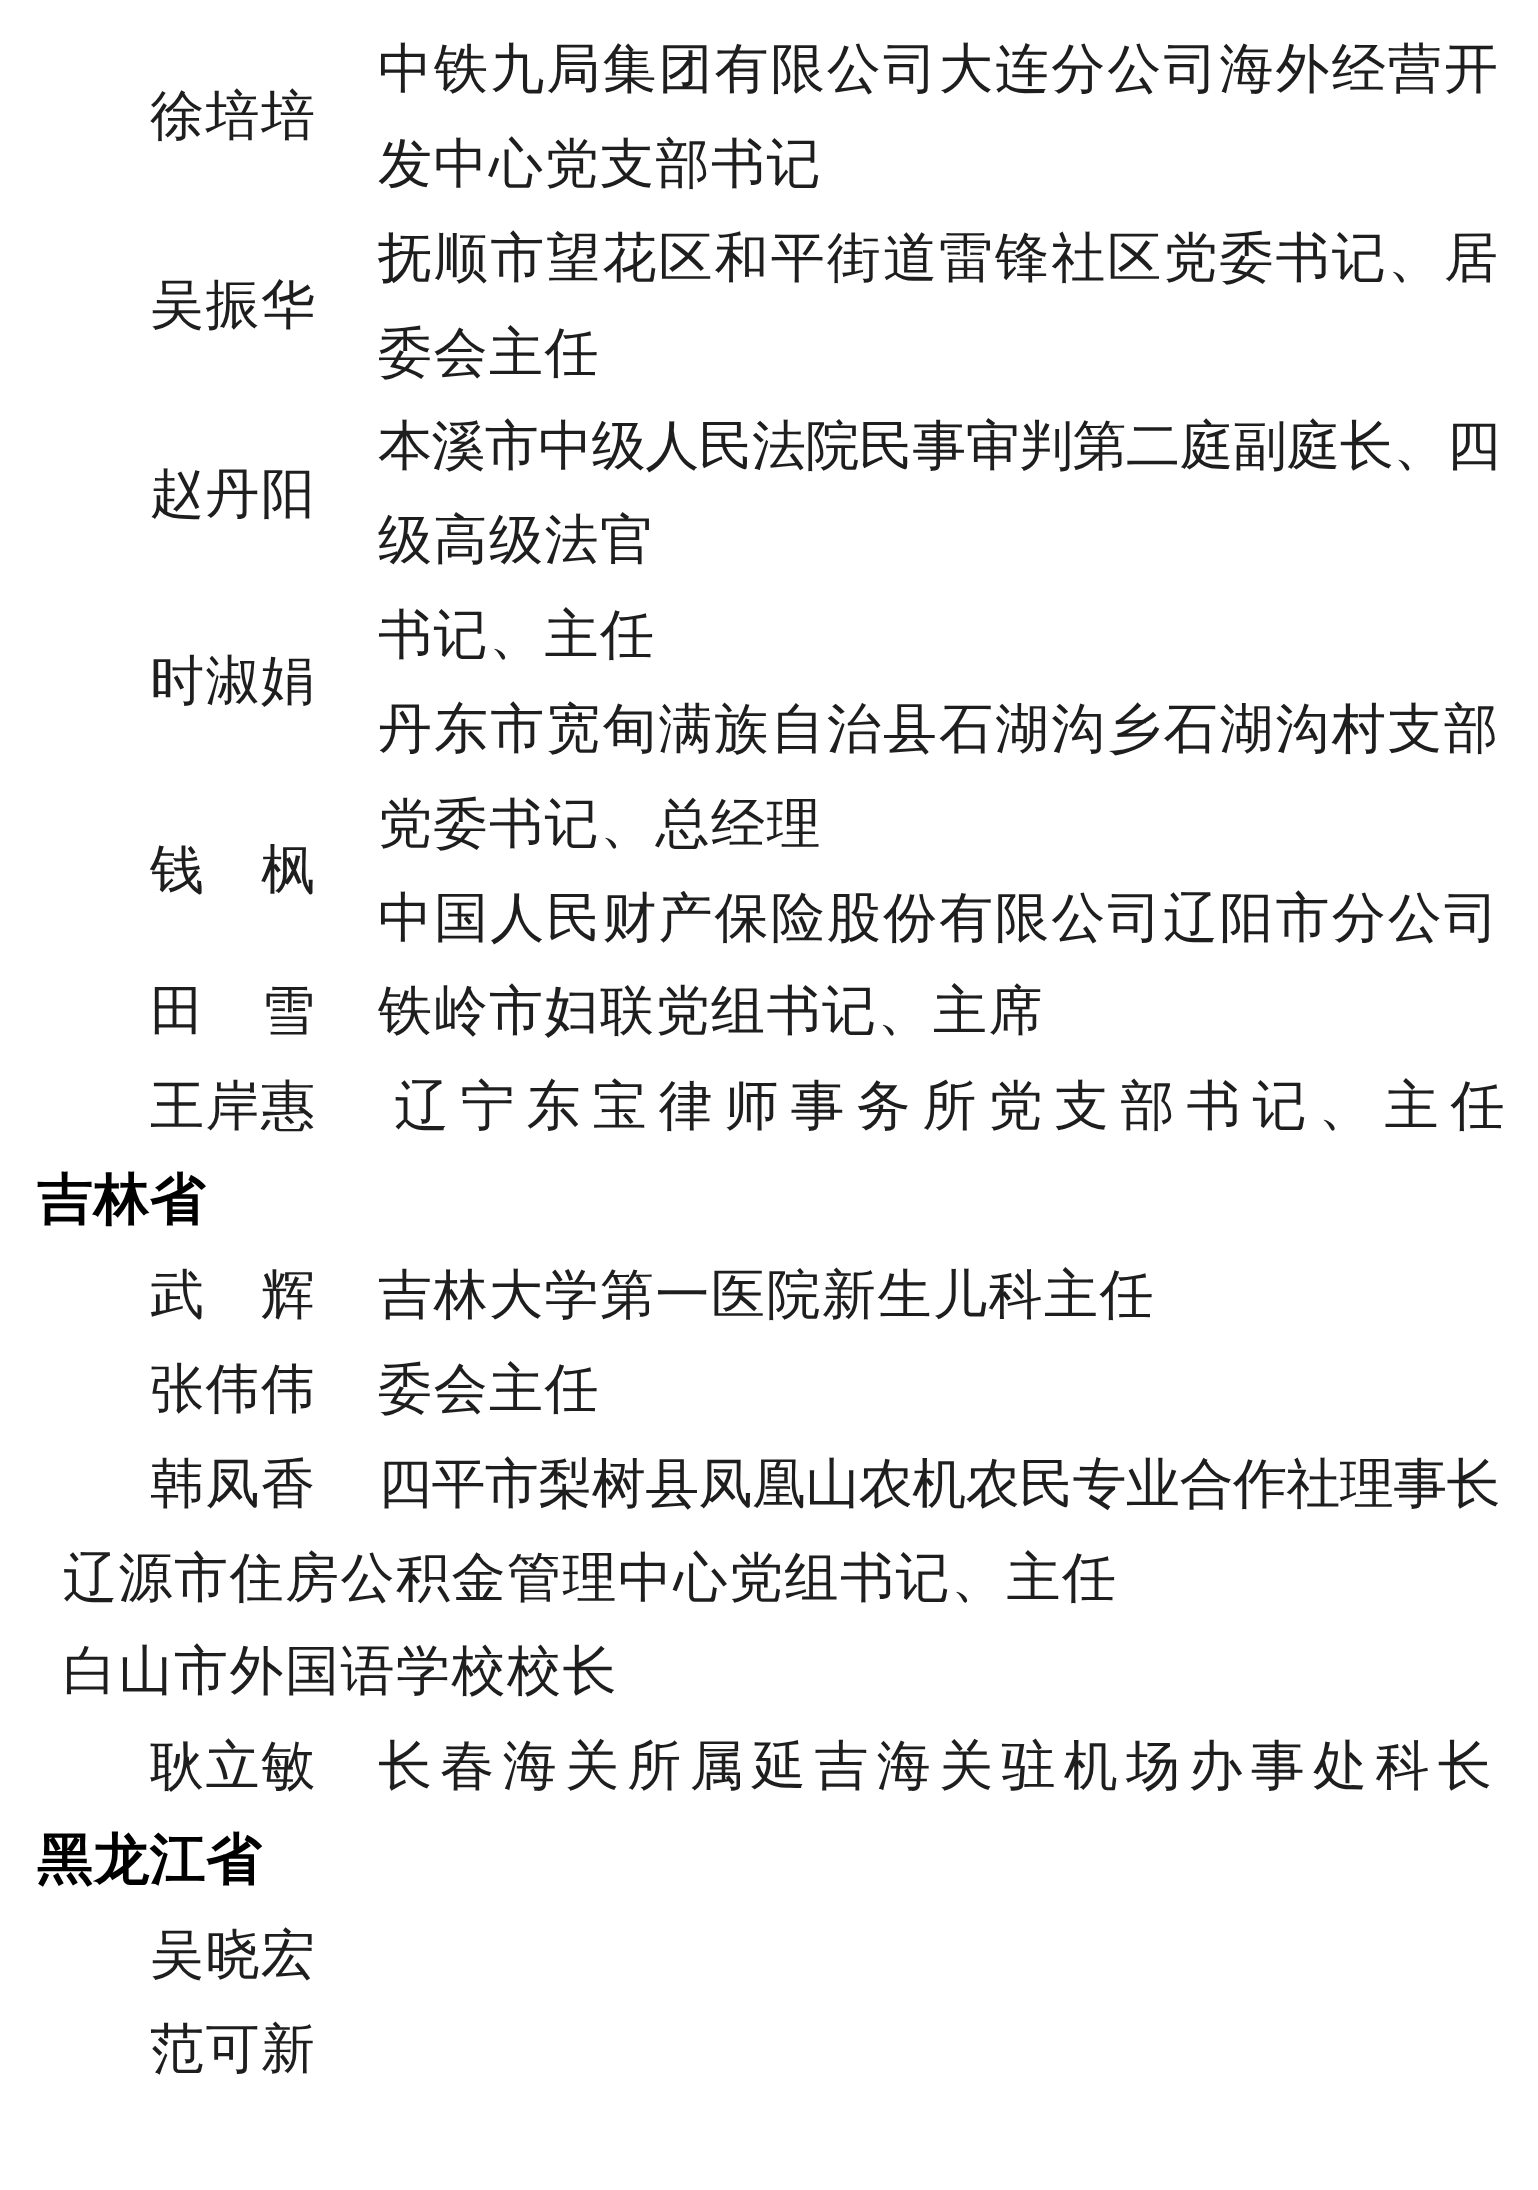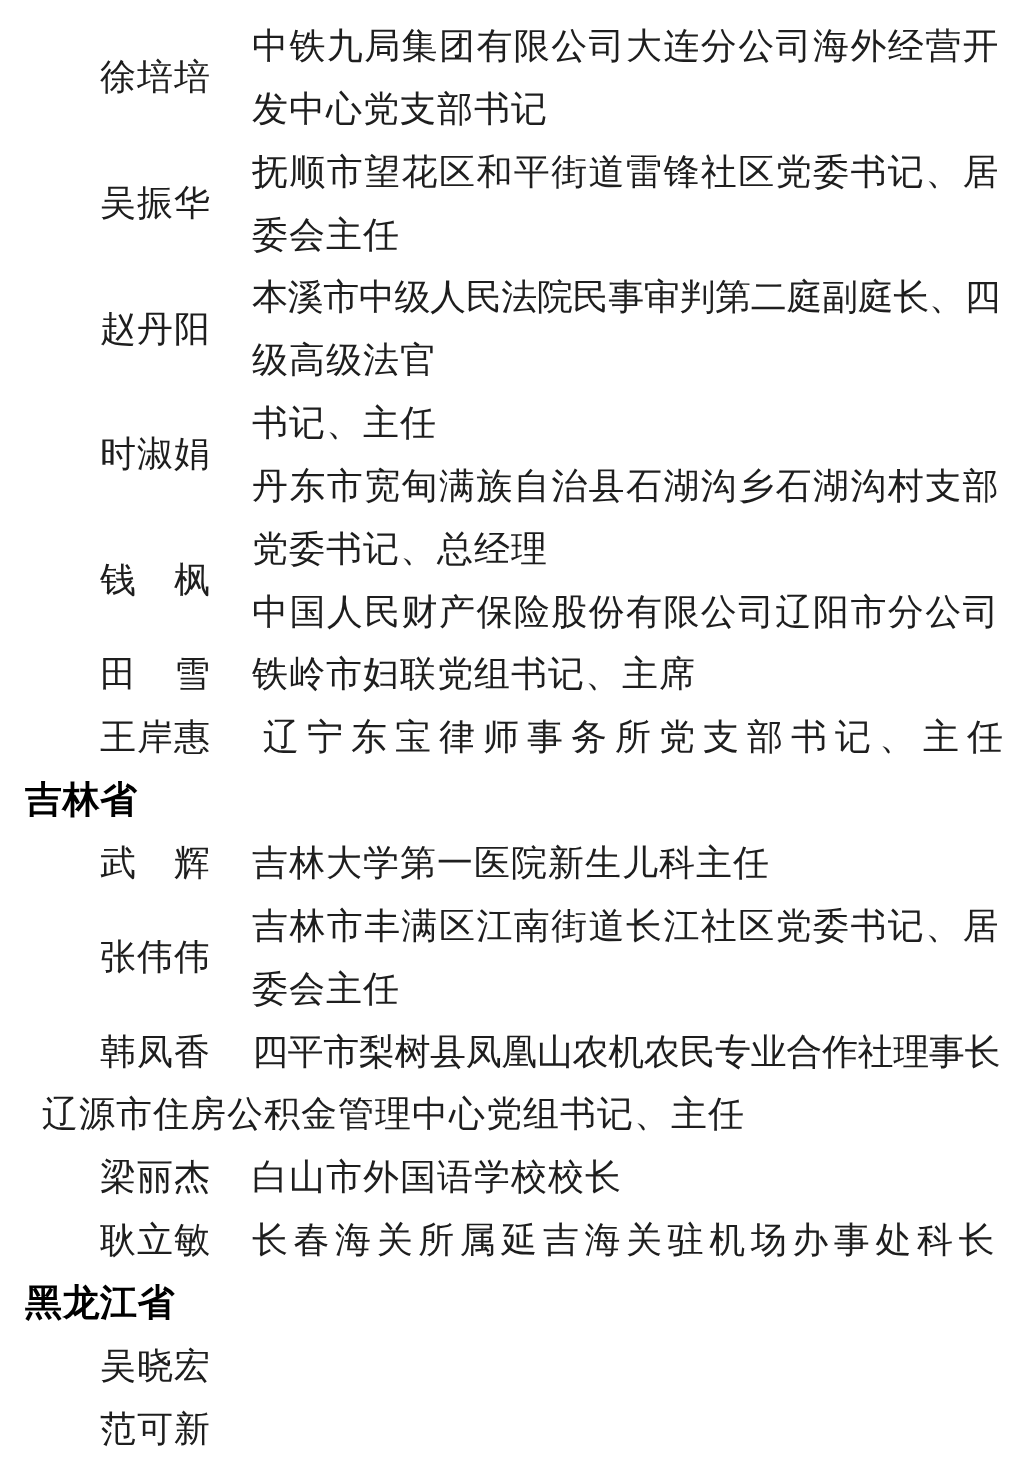--- a/index.html
+++ b/index.html
@@ -119,37 +119,35 @@
       <div class="hdr">吉林省</div>
       <div class="row">
         <div class="name">武辉</div>
         <div class="title">
           <div class="tline">吉林大学第一医院新生儿科主任</div>
         </div>
       </div>
       <div class="row">
         <div class="name">张伟伟</div>
         <div class="title">
-          <div class="tline" style="letter-spacing: 1.4px;">吉林市丰满区江南街道长江社区党委书记、居</div>
           <div class="tline">委会主任</div>
         </div>
       </div>
       <div class="row">
         <div class="name">韩凤香</div>
         <div class="title">
           <div class="tline" style="letter-spacing: -0.38px;">四平市梨树县凤凰山农机农民专业合作社理事长</div>
         </div>
       </div>
       <div class="row">
         <div class="title">
           <div class="tline">辽源市住房公积金管理中心党组书记、主任</div>
         </div>
       </div>
       <div class="row">
-        <div class="name">梁丽杰</div>
         <div class="title">
           <div class="tline">白山市外国语学校校长</div>
         </div>
       </div>
       <div class="row">
         <div class="name">耿立敏</div>
         <div class="title">
           <div class="tline" style="letter-spacing: 5.56px;">长春海关所属延吉海关驻机场办事处科长</div>
         </div>
       </div>

